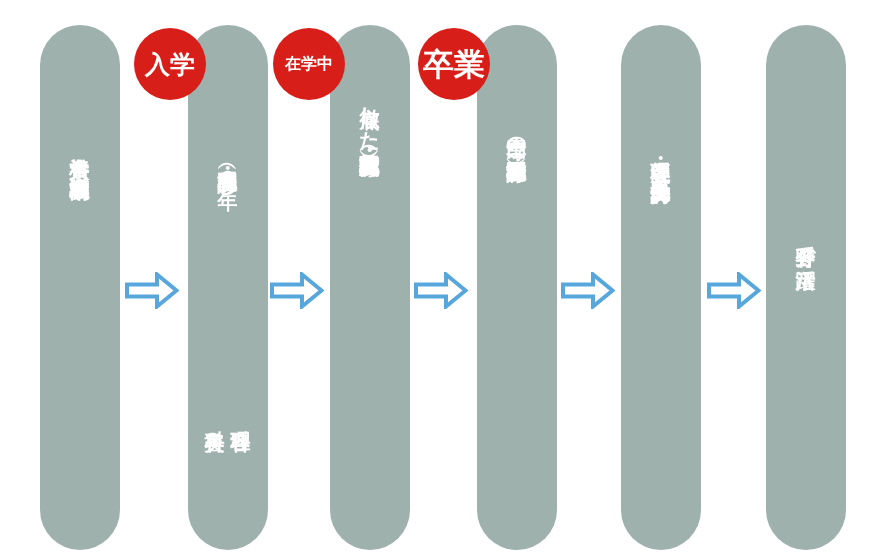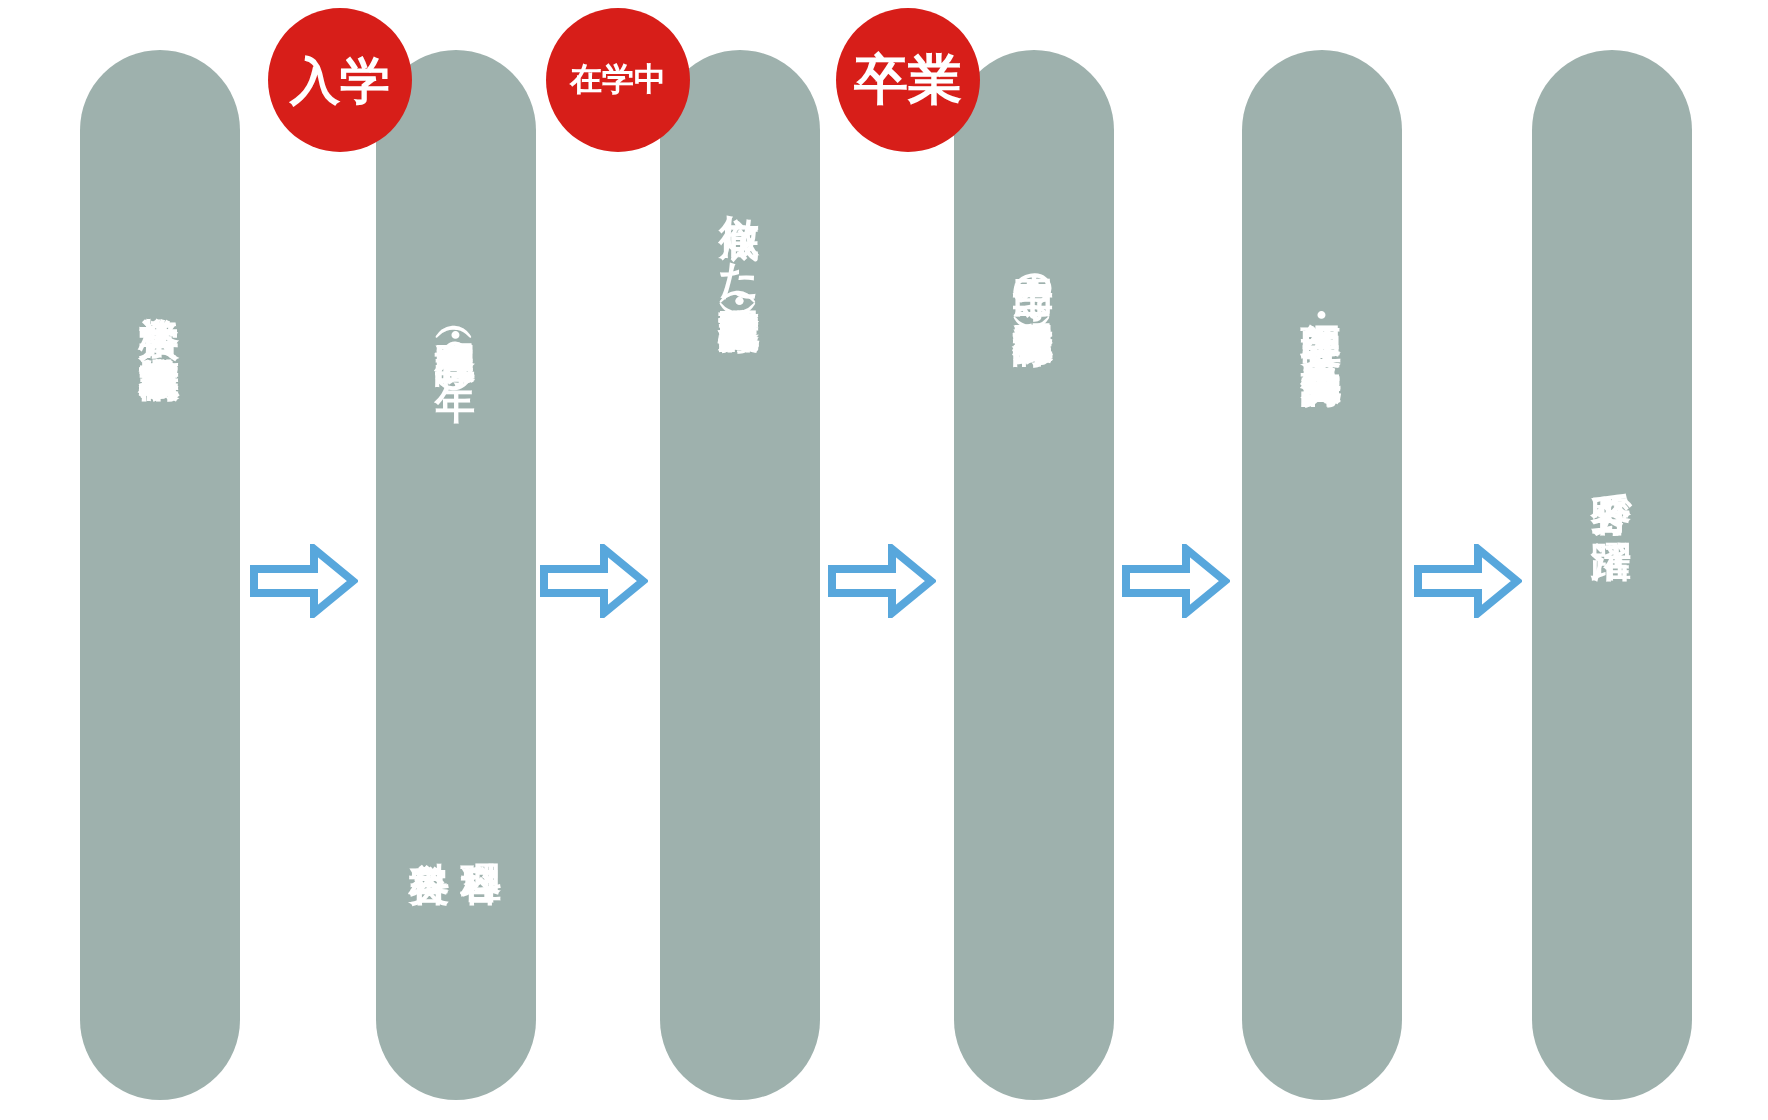--- a/index.html
+++ b/index.html
@@ -40,28 +40,28 @@
   .t1{top:118px}
   .t2{top:131px}
   .t3{top:68px}
   .t4{top:98px}
   .t5{top:121px}
   .t6{top:207px}
   .sub2{top:390px}
   .sub2 .vline{display:block;}
   
   .badge{
-    position:absolute;top:4px;width:72px;height:72px;border-radius:50%;
+    position:absolute;top:28px;width:72px;height:72px;border-radius:50%;
     background:var(--badge);color:var(--text);font-weight:bold;
     display:flex;align-items:center;justify-content:center;
     text-align:center;line-height:1;
   }
   .badge-1{left:134px;font-size:25px;}
   .badge-2{left:273px;font-size:16px;}
-  .badge-3{left:418px;font-size:27px;}
+  .badge-3{left:418px;font-size:31px;}
   
   .arrow{
     position:absolute;top:272px;width:54px;height:37px;
     color:var(--arrow-stroke);display:block;
   }
   .arrow-1{left:125px}
   .arrow-2{left:270px}
   .arrow-3{left:414px}
   .arrow-4{left:561px}
   .arrow-5{left:707px}

